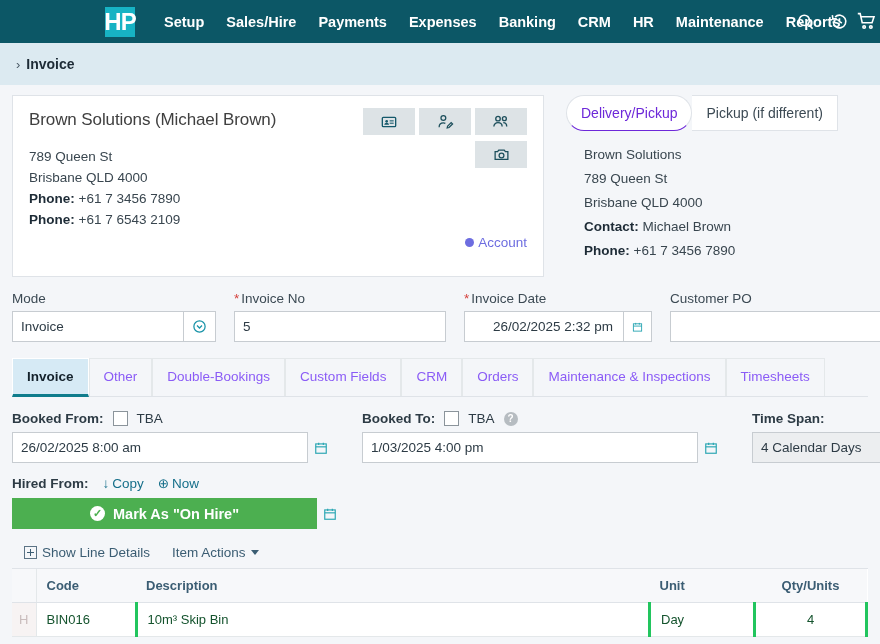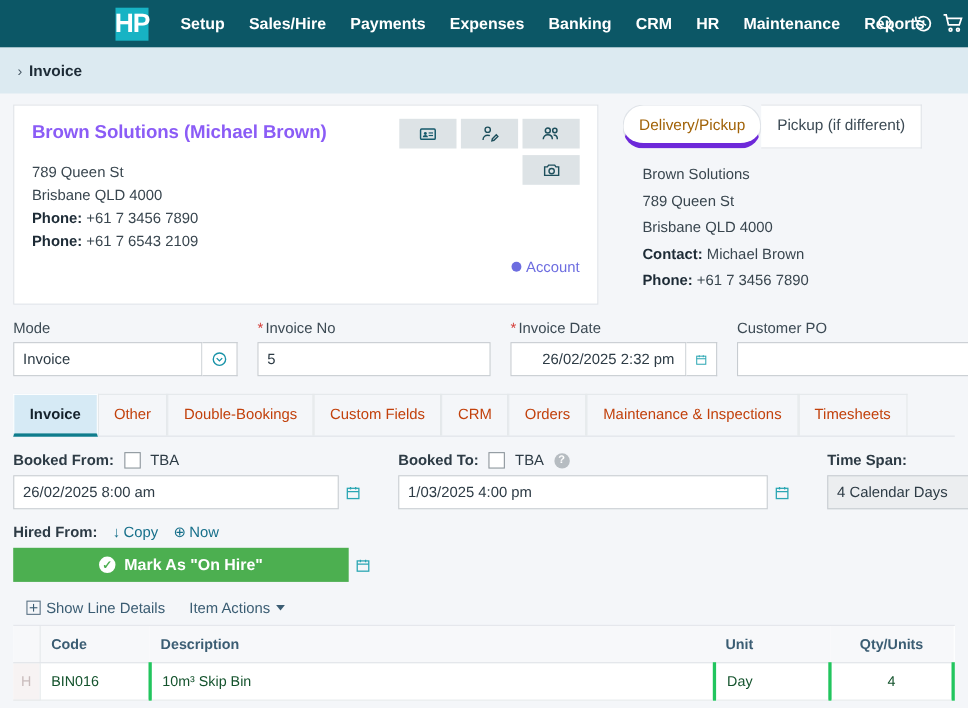--- a/index.html
+++ b/index.html
@@ -72,21 +72,21 @@
 
   .card {
     background: #ffffff;
     border: 1px solid #dfe3e8;
     width: 532px;
     min-height: 182px;
     padding: 14px 16px 10px 16px;
     position: relative;
   }
   .card h2 {
-    margin: 0; font-size: 17px; font-weight: bold; color: #8b5cf6;
+    margin: 0; font-size: 17px; font-weight: normal; color: #404040;
     letter-spacing: -0.1px;
   }
   .card-addr { margin-top: 16px; line-height: 21px; font-size: 13.5px; color: #39464f; }
   .card-addr .lbl { font-weight: bold; color: #1d2b36; }
   .card-addr .val { color: #39464f; }
 
   .iconrow {
     position: absolute; top: 12px; right: 16px;
     display: flex; gap: 4px;
   }
@@ -117,22 +117,22 @@
   .dtab {
     background: #ffffff;
     border: 1px solid #dfe3e8;
     padding: 9px 14px;
     font-size: 14px;
     color: #3c4a54;
     cursor: pointer;
     white-space: nowrap;
   }
   .dtab.active {
-    border-bottom: 5px solid #6d28d9;
-    color: #a16207;
+    border-bottom: 1px solid #6d28d9;
+    color: #6d28d9;
     border-radius: 19px;
   }
   .dtab:not(.active) { border-left: none; }
   .dinfo { margin-top: 12px; line-height: 24px; font-size: 13.5px; color: #39464f; padding-left: 18px; }
   .dinfo .lbl { font-weight: bold; color: #1d2b36; }
 
   
   .fieldrow { display: flex; padding: 14px 12px 0 12px; gap: 0; }
   .field { margin-right: 18px; }
   .flabel { font-size: 13.5px; color: #3c4a54; margin-bottom: 5px; }
@@ -153,21 +153,21 @@
 
   
   .maintabs {
     display: flex;
     margin: 16px 12px 0 12px;
     border-bottom: 1px solid #dfe3e8;
   }
   .mtab {
     padding: 10px 14px;
     font-size: 13.5px;
-    color: #c2410c;
+    color: #8b5cf6;
     border: 1px solid #e4e8ea;
     border-bottom: none;
     background: transparent;
     cursor: pointer;
     white-space: nowrap;
   }
   .mtab.active {
     background: #d6eaf5;
     color: #14212b;
     font-weight: bold;

